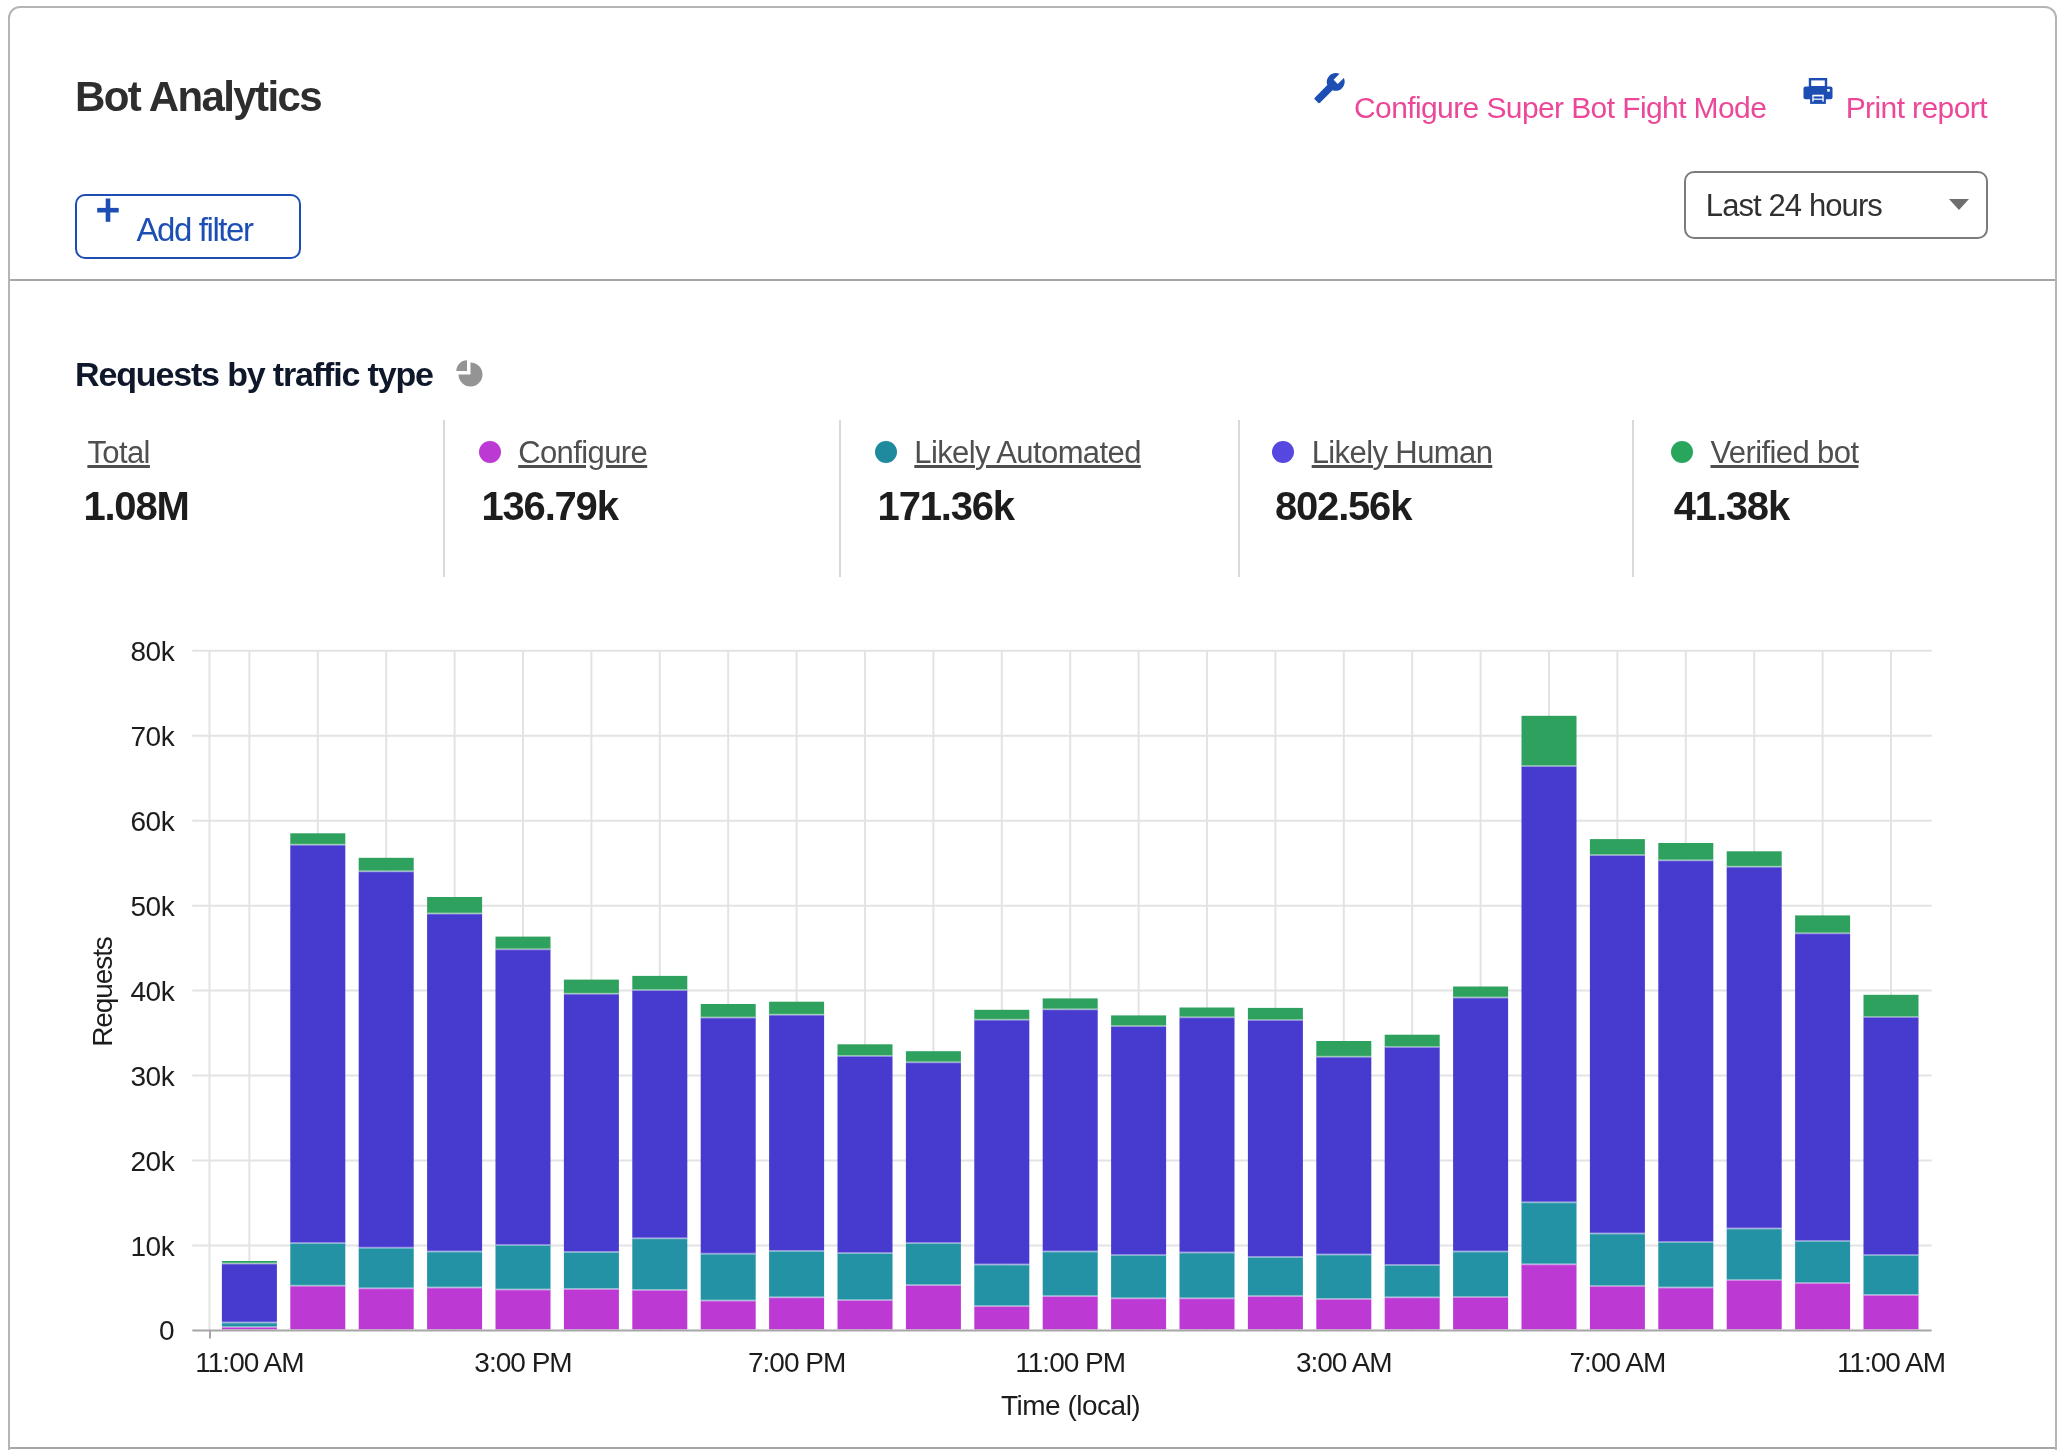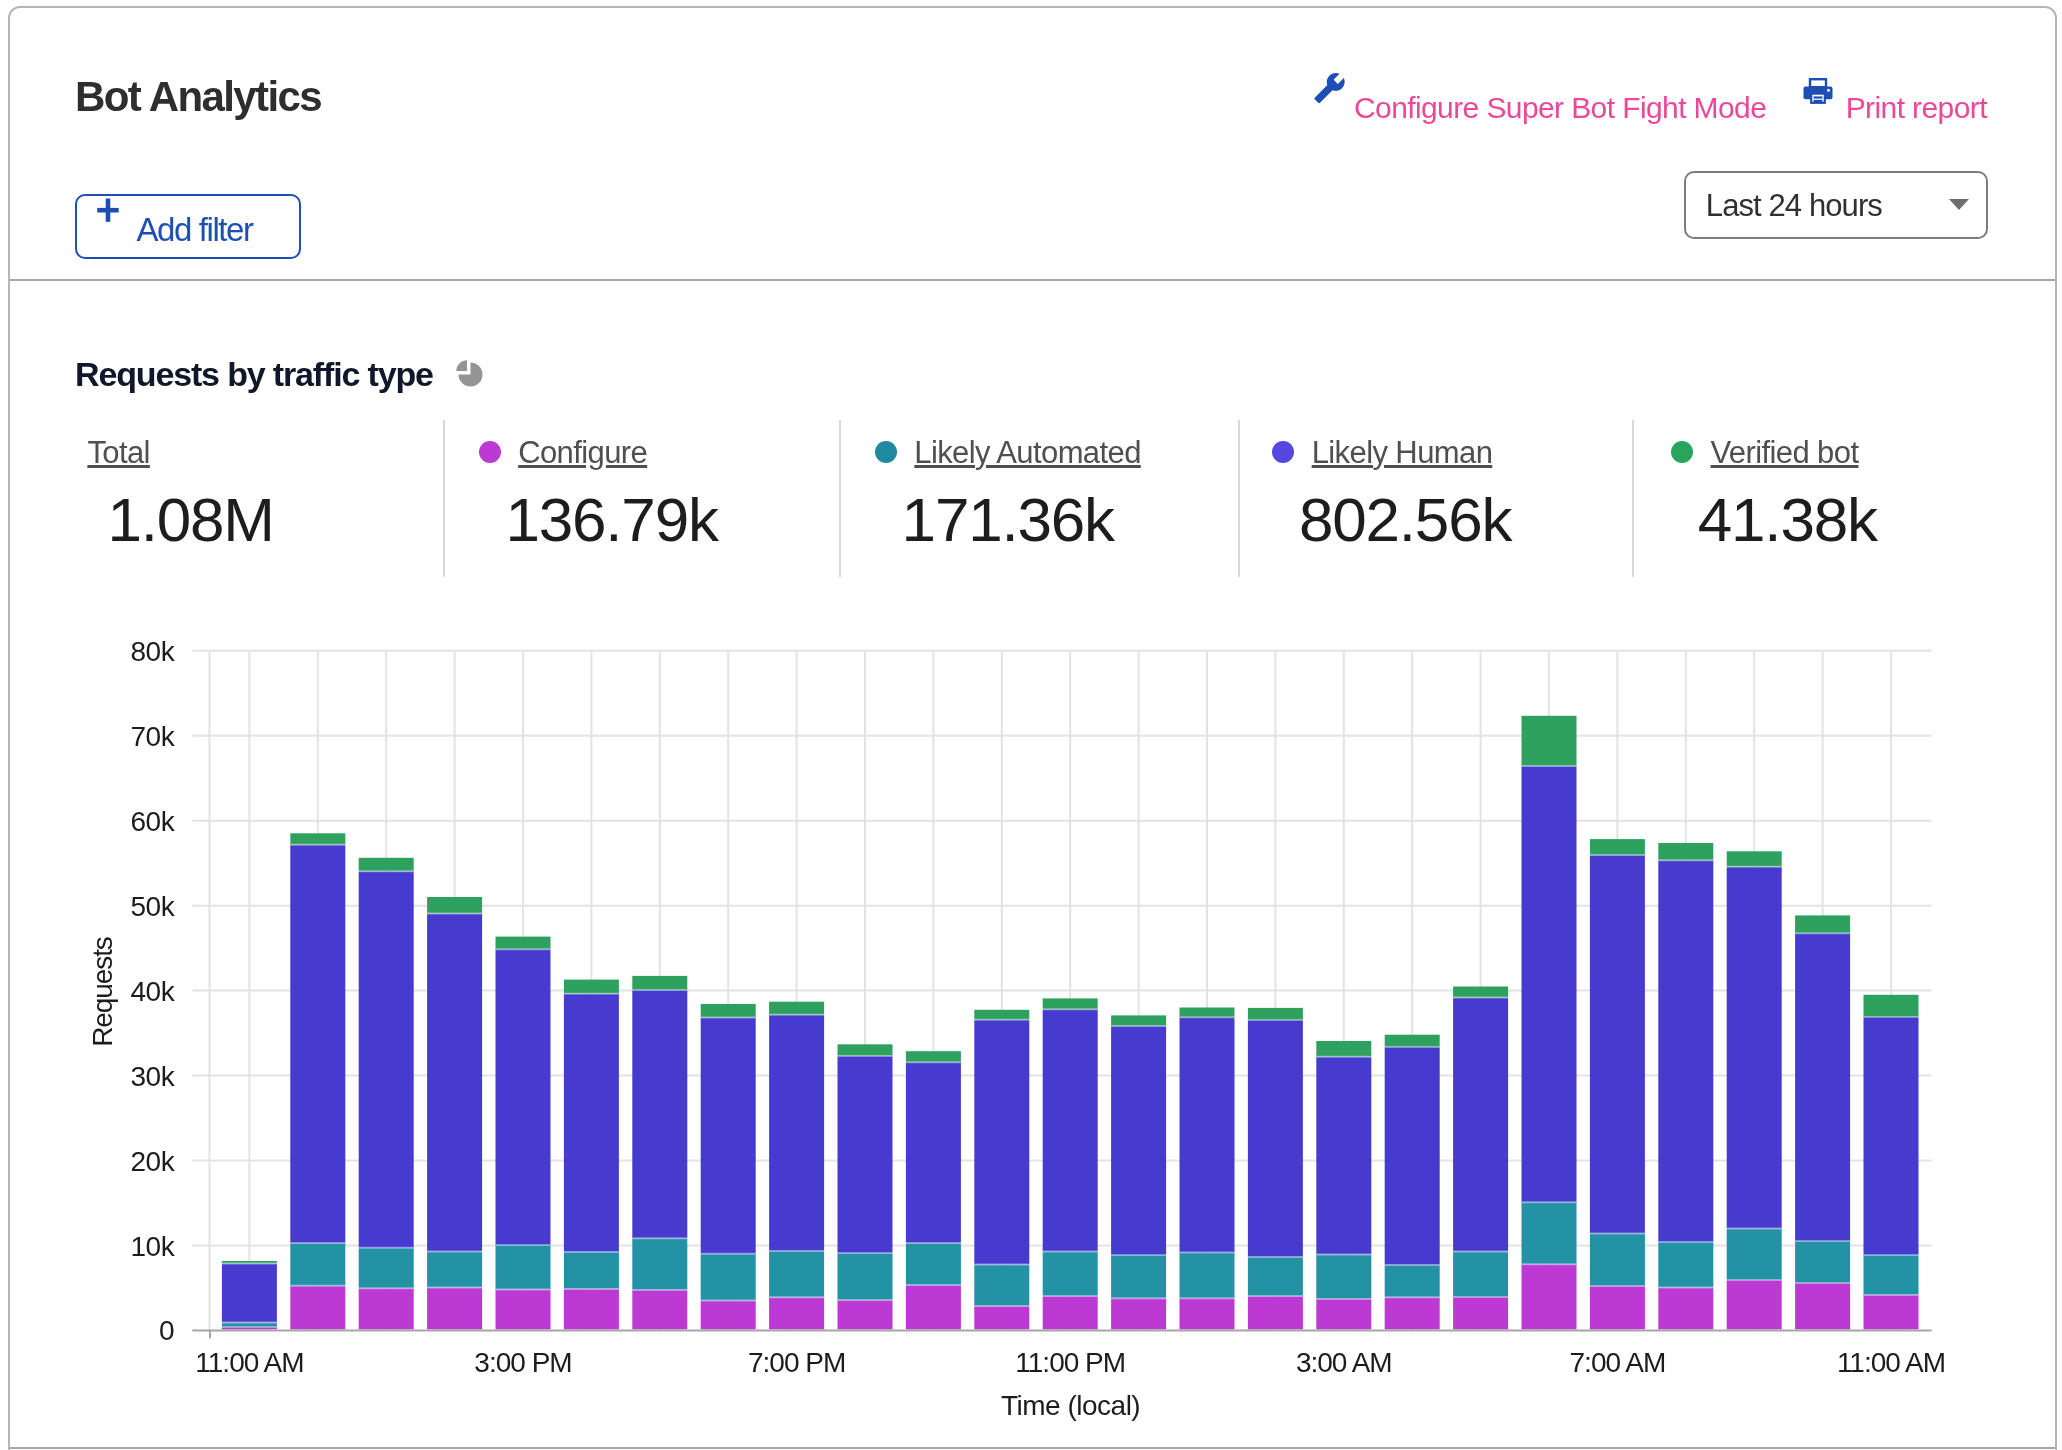--- a/index.html
+++ b/index.html
@@ -24,21 +24,21 @@
 #dropdown { left:1683.8px; top:170.5px; width:304.7px; height:68.4px;
   border:2px solid #7c7c7c; border-radius:10px; }
 #ddtext { left:1705.8px; top:187.9px; font-size:31px; letter-spacing:-0.9px; color:#303030;text-align:center; }
 #caret { left:1948.6px; top:199.4px; width:0; height:0;
   border-left:10.2px solid transparent; border-right:10.2px solid transparent;
   border-top:11.5px solid #6e6e6e; }
 #heading { left:75px; top:355.2px; font-size:34px; font-weight:700;
   letter-spacing:-1.15px; color:#0f172a; }
 #pie { left:456px; top:360px; }
 .statlabel { font-size:31px; letter-spacing:-0.6px; color:#4f4f4f;text-decoration:underline; }
-.statnum { font-size:62px; font-weight:400; letter-spacing:-1.2px; color:#1d1d1d;margin-left:24px; }
+.statnum { font-size:40px; font-weight:700; letter-spacing:-1.2px; color:#1d1d1d; }
 .dot { width:22px; height:22px; border-radius:50%; }
 .vdiv { width:2px; background:#d9d9d9; top:420px; height:157px; }
 </style></head>
 <body>
 <div class="abs" id="card"></div>
 <div class="abs" id="divider"></div>
 <div class="abs" id="botline"></div>
 <div class="abs" id="title">Bot Analytics</div>
 <svg class="abs" id="wrench" width="33" height="34" viewBox="0 0 24 24">
   <g transform="scale(-1,1) translate(-24,0)">

